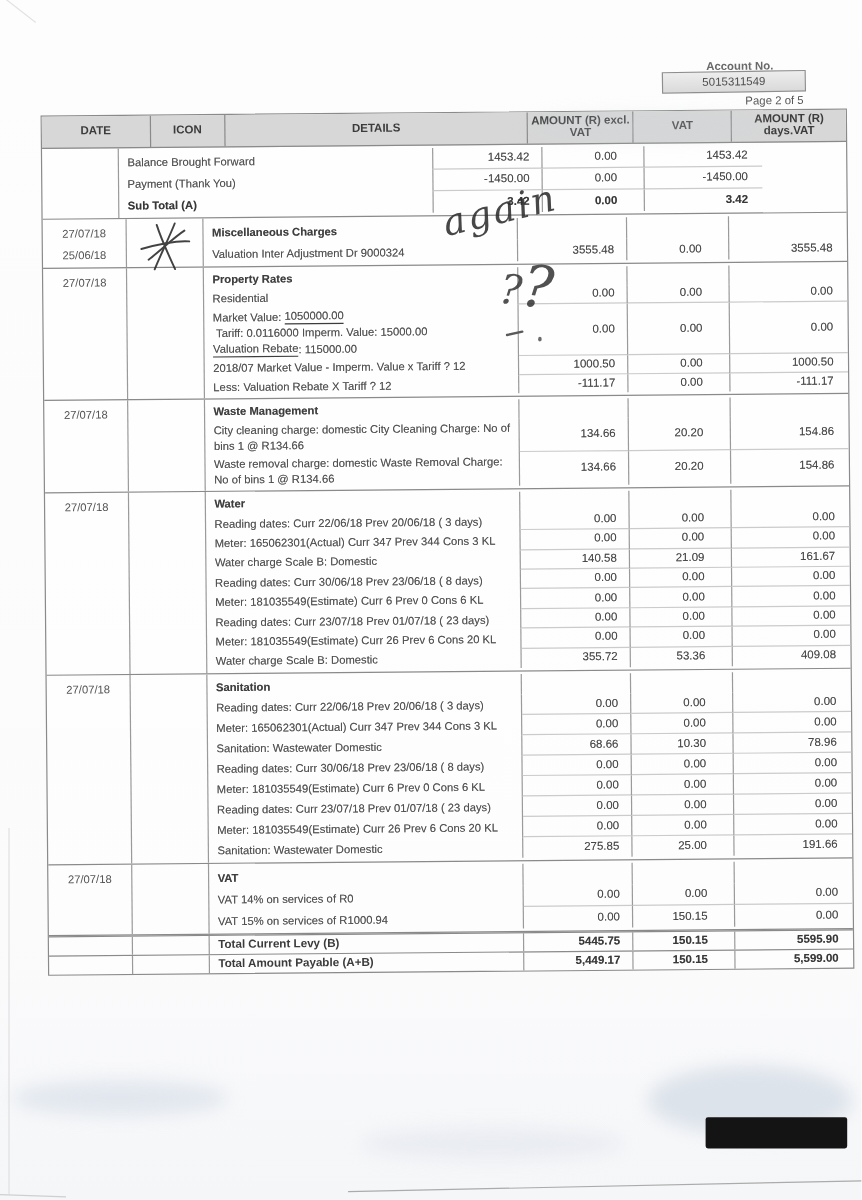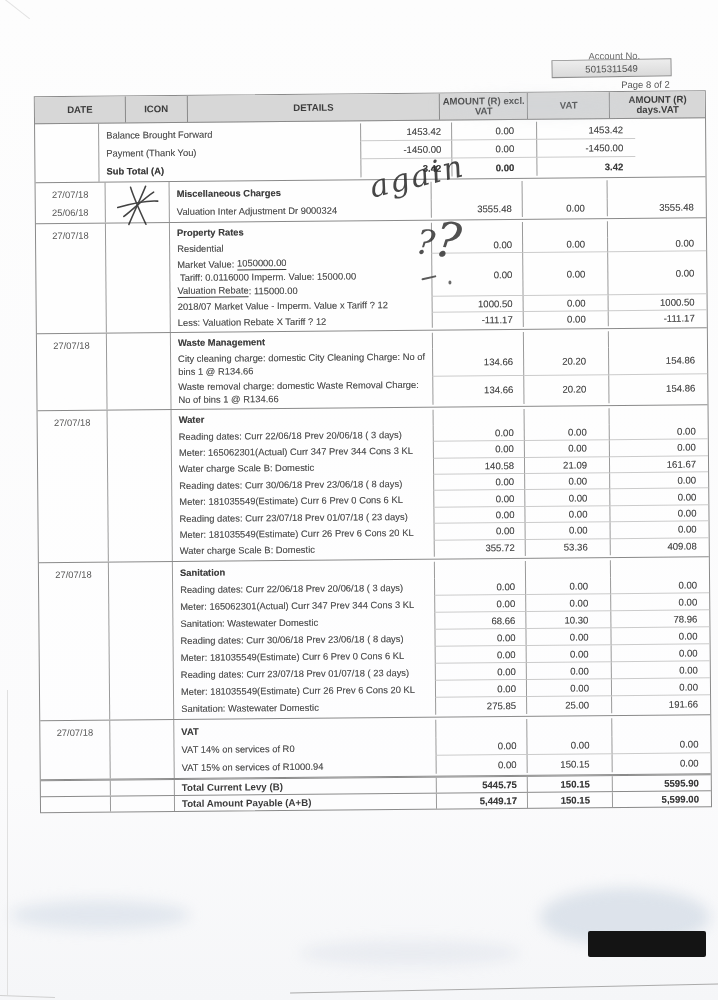--- a/index.html
+++ b/index.html
@@ -2,21 +2,21 @@
 <html style="--hdr-bg: #d7d7d7; --redact: #141414;"><head>
 <meta charset="utf-8">
 <style>
   html,body{margin:0;padding:0;background:#ffffff;}
   .page{position:relative;width:718px;height:1000px;overflow:hidden;
     background:linear-gradient(180deg,#fdfdfd 0%,#fbfbfc 78%,#f5f6f8 100%);
     font-family:"Liberation Sans","DejaVu Sans",sans-serif;color:#4a4a4a;}
   .tilt{position:absolute;inset:0;transform:rotate(-0.5deg);transform-origin:60px 120px;}
 
   
-  .acct-label{position:absolute;left:589px;top:55px;font-size:9.5px;color:#6a6a6a;}
+  .acct-label{position:absolute;left:589px;top:55px;font-size:9.5px;color:#6a6a6a;font-weight:bold;}
   .acct-box{position:absolute;left:552px;top:64px;width:118px;height:16px;border:1px solid #8e8e8e;
     background:linear-gradient(180deg,#ededed,#dadada);display:flex;align-items:center;justify-content:center;
     font-size:9.6px;color:#4f4f4f;transform:rotate(-0.4deg);}
   .page-ind{position:absolute;left:598px;top:84px;width:72px;text-align:right;font-size:9.5px;color:#575757;}
 
   
   .bill{position:absolute;left:34px;top:96px;width:670px;border:1px solid #8a8a8a;background:rgba(255,255,255,.55);
     font-size:9.8px;box-sizing:content-box;}
   .hdr{display:flex;background:var(--hdr-bg,#d7d7d7);border-bottom:1px solid #8a8a8a;}
   .hc{display:flex;align-items:center;justify-content:center;text-align:center;min-height:26px;
@@ -84,21 +84,21 @@
 </head>
 <body>
 
 <div class="page">
 
   <div class="tilt">
     <div class="acct-label">Account No.</div>
     <div class="acct-box">
       <span>5015311549</span>
     </div>
-    <div class="page-ind">Page 8 of 2</div>
+    <div class="page-ind">Page 2 of 5</div>
 
     <div class="bill">
         <div class="hdr">
           <div class="hc c-date">DATE</div>
           <div class="hc c-icon">ICON</div>
           <div class="hc c-det">DETAILS</div>
           <div class="hc c-excl">AMOUNT (R) excl. VAT</div>
           <div class="hc c-vat">VAT</div>
           <div class="hc c-incl">AMOUNT (R) days.VAT</div>
         </div>

